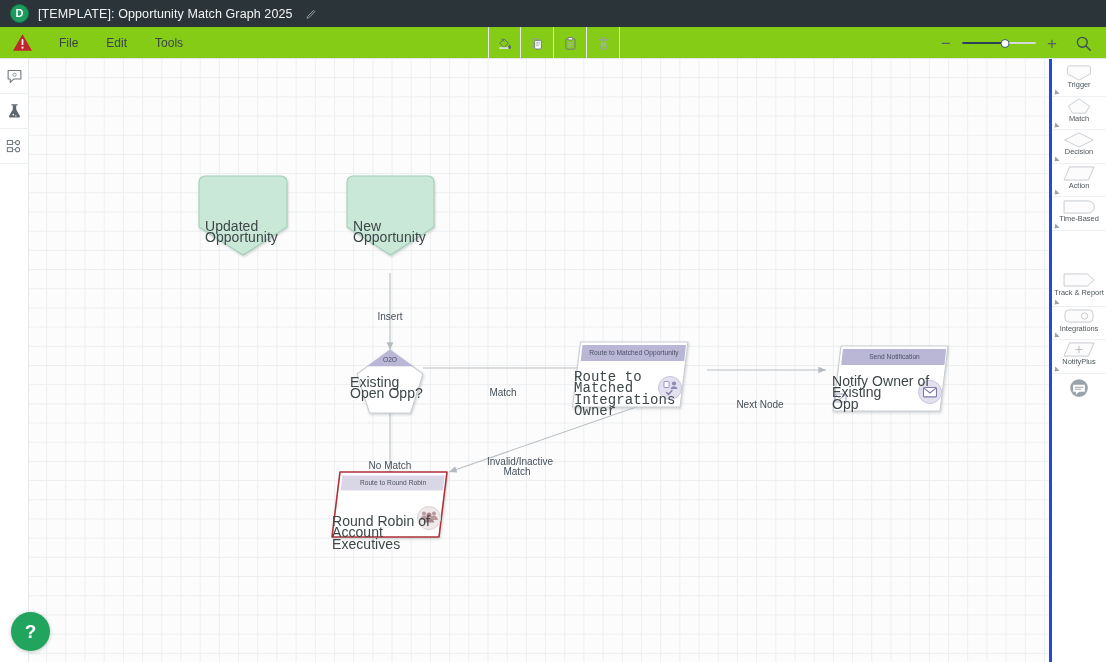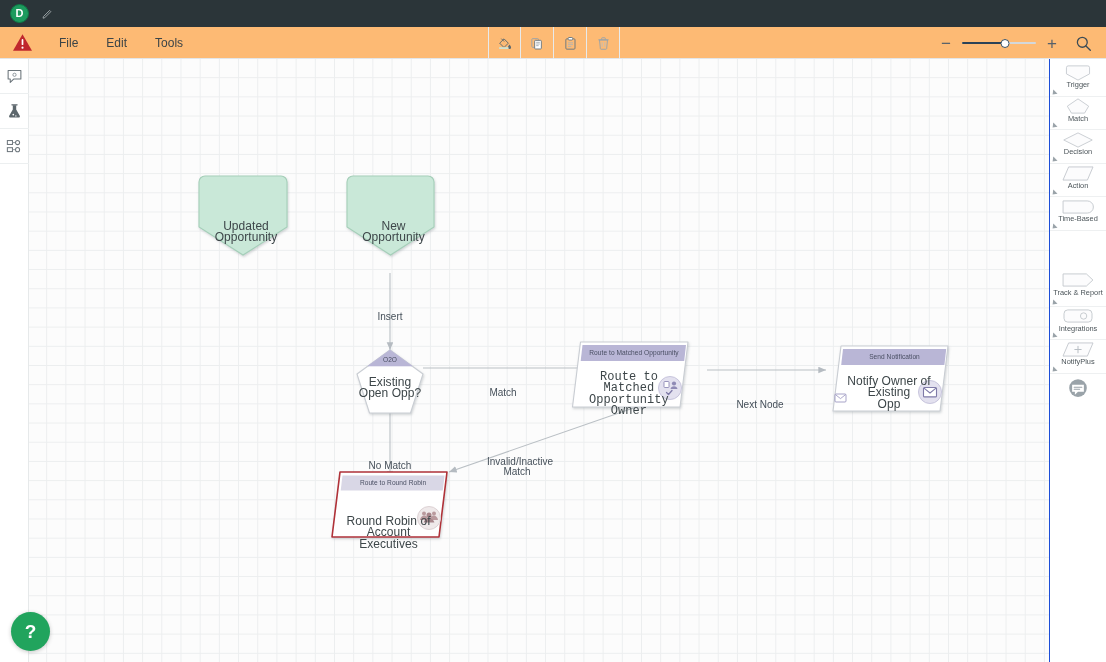--- a/index.html
+++ b/index.html
@@ -21,21 +21,21 @@
     background: #1d9b5e; display: flex; align-items: center;
     justify-content: center; flex: 0 0 auto;
     border: 1.5px solid #0f7a46;
   }
   .logo-circle span { font-size: 11px; font-weight: bold; color: #fff; line-height: 1; }
   .doc-title { font-size: 12.5px; color: #f2f4f4; letter-spacing: .1px; white-space: nowrap; }
   .pencil-icon { margin-left: 4px; opacity: .75; display: inline-flex; }
 
   
   .menubar {
-    height: 32px; background: #fdba74; border-bottom: 1px solid #e3e6e8;
+    height: 32px; background: #84cc16; border-bottom: 1px solid #e3e6e8;
     display: flex; align-items: center; position: relative;
   }
   .warn-wrap {
     width: 45px; height: 32px; display: flex; align-items: center; justify-content: center;
     flex: 0 0 auto;
   }
   .menu-items { display: flex; align-items: center; gap: 0; }
   .menu-item {
     font-size: 12px; color: #3b4447; padding: 6px 14px; cursor: default;
     white-space: nowrap;
@@ -85,38 +85,38 @@
       linear-gradient(to right, #eceeef 1px, transparent 1px),
       linear-gradient(to bottom, #eceeef 1px, transparent 1px);
     background-size: 19.2px 19.2px;
     background-position: -2px -1px;
     overflow: hidden;
   }
   .canvas-svg { position: absolute; left: 0; top: 0; width: 100%; height: 100%; }
 
   
   .node-text {
-    position: absolute; text-align: center; color: #3d4649;
-    font-size: 12px; line-height: 11.4px; pointer-events: none;
+    position: absolute; color: #3d4649;
+    font-size: 14px; line-height: 11.4px; pointer-events: none;
     letter-spacing: .05px;
   }
   .tag-text {
     position: absolute; text-align: center; color: #4a4f63;
     font-size: 6.6px; line-height: 8px; pointer-events: none;
     letter-spacing: .05px;
   }
   .edge-label {
     position: absolute; text-align: center; color: #46505a;
     font-size: 10px; line-height: 10.4px; pointer-events: none;
   }
 
   
   .palette {
     position: absolute; right: 0; top: 0; width: 57px; height: 100%;
-    background: #fff; border-left: 1px solid #1d4ed8; z-index: 6;
+    background: #fff; border-left: 3px solid #1d4ed8; z-index: 6;
     padding-top: 4px;
   }
   .pal-item {
     position: relative; height: 33.5px; display: flex; flex-direction: column;
     align-items: center; justify-content: flex-start; cursor: default;
     border-bottom: 1px solid #eef0f1; padding-top: 2px;
   }
   .pal-shape { height: 15px; display: flex; align-items: center; justify-content: center; }
   .pal-label {
     font-size: 7.4px; color: #4b5459; text-align: center; line-height: 8.4px;
@@ -142,20 +142,21 @@
     box-shadow: 0 1px 4px rgba(0,0,0,.22);
   }
 </style>
 </head>
 <body>
 
 <div class="titlebar">
   <div class="logo-circle">
     <span>D</span>
   </div>
+  <div class="doc-title">[TEMPLATE]: Opportunity Match Graph 2025</div>
   <span class="pencil-icon">
     <svg width="11" height="11" viewBox="0 0 16 16">
       <path d="M2 12.5 L11 3.5 L12.8 5.3 L3.8 14.3 L1.6 14.8 Z" fill="none" stroke="#cfd6d8" stroke-width="1.3"></path>
     </svg>
   </span>
 </div>
 
 <div class="menubar">
   <div class="warn-wrap">
     <svg width="21" height="19" viewBox="0 0 24 22">
@@ -343,21 +344,21 @@
       <span>New</span><br><span>Opportunity</span>
     </div>
 
     <div class="tag-text" style="left:336px; top:297px; width:50px;">O2O</div>
     <div class="node-text" style="left:321px; top:318px; width:80px;">
       <span>Existing</span><br><span>Open Opp?</span>
     </div>
 
     <div class="tag-text" style="left:553px; top:290px; width:104px;">Route to Matched Opportunity</div>
     <div class="node-text" style="left:545px; top:313px; width:110px;font-family:Liberation Mono, monospace;">
-      <span>Route to Matched</span><br><span>Opportunity Owner</span>
+      <span>Route to Matched</span><br><span>Integrations Owner</span>
     </div>
 
     <div class="tag-text" style="left:814px; top:294px; width:103px;">Send Notification</div>
     <div class="node-text" style="left:803px; top:317px; width:114px;">
       <span>Notify Owner of Existing</span><br><span>Opp</span>
     </div>
 
     <div class="tag-text" style="left:314px; top:420px; width:100px;">Route to Round Robin</div>
     <div class="node-text" style="left:303px; top:457px; width:113px;">
       <span>Round Robin of Account</span><br><span>Executives</span>

